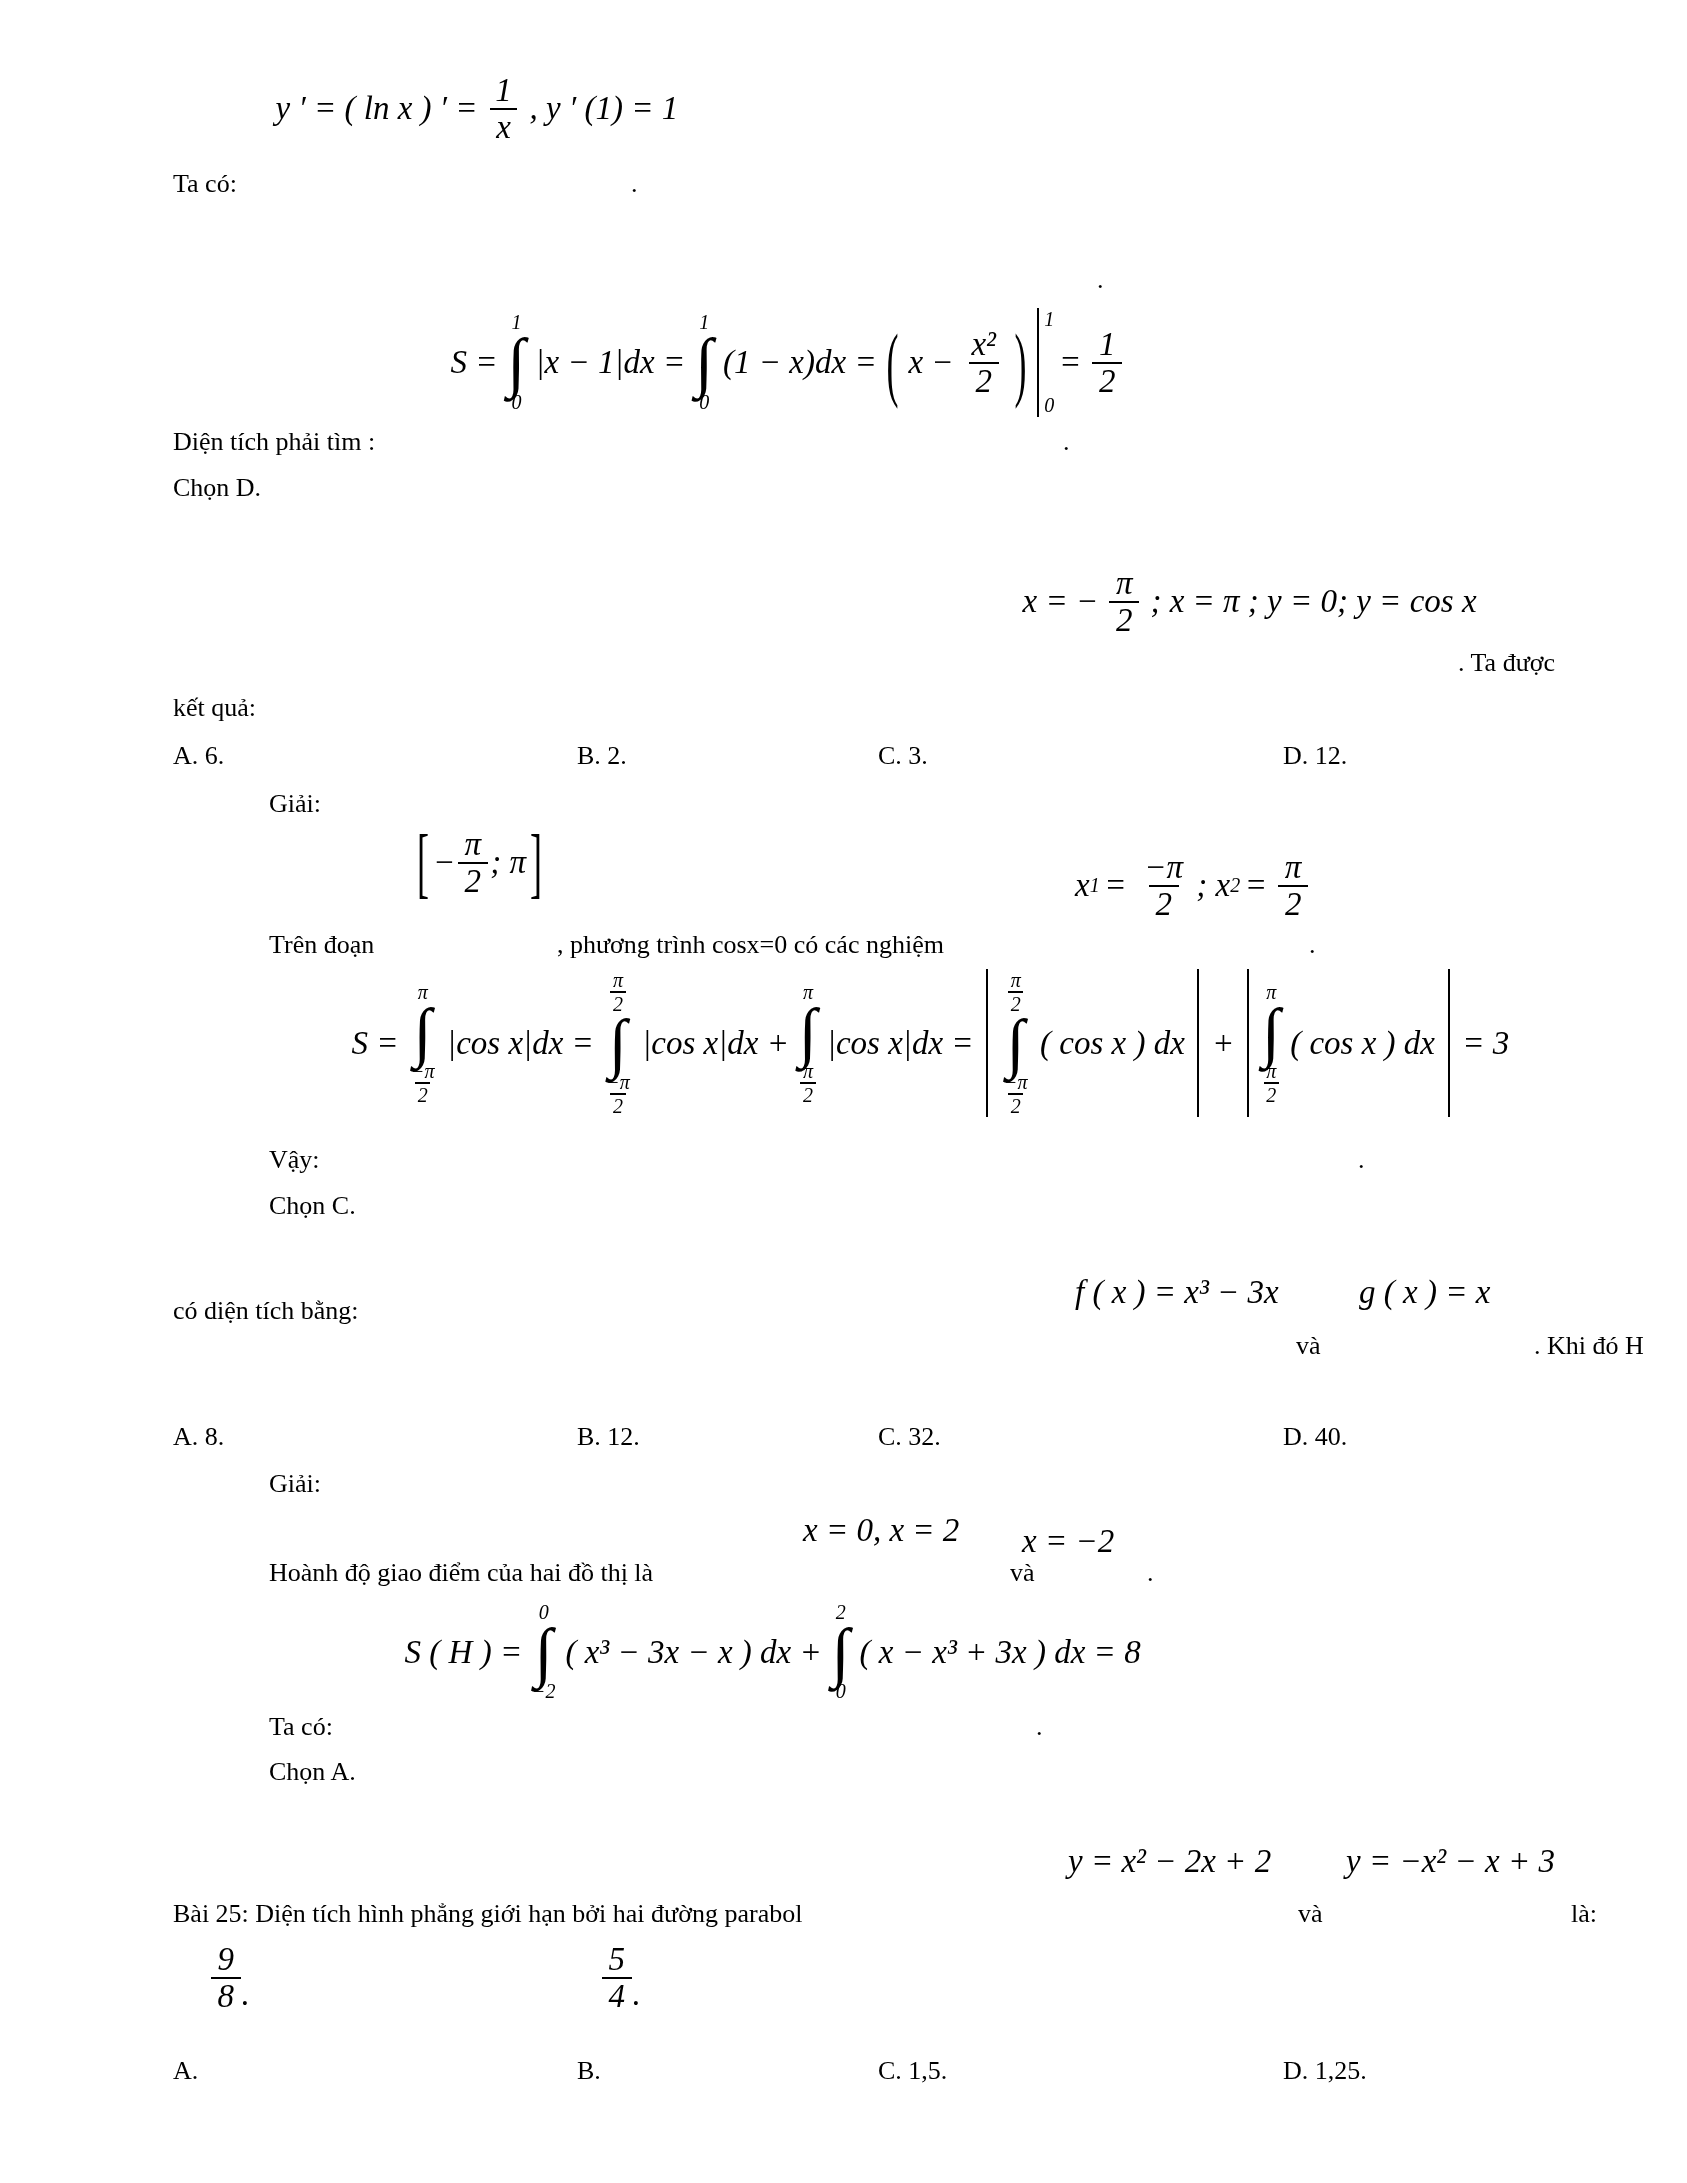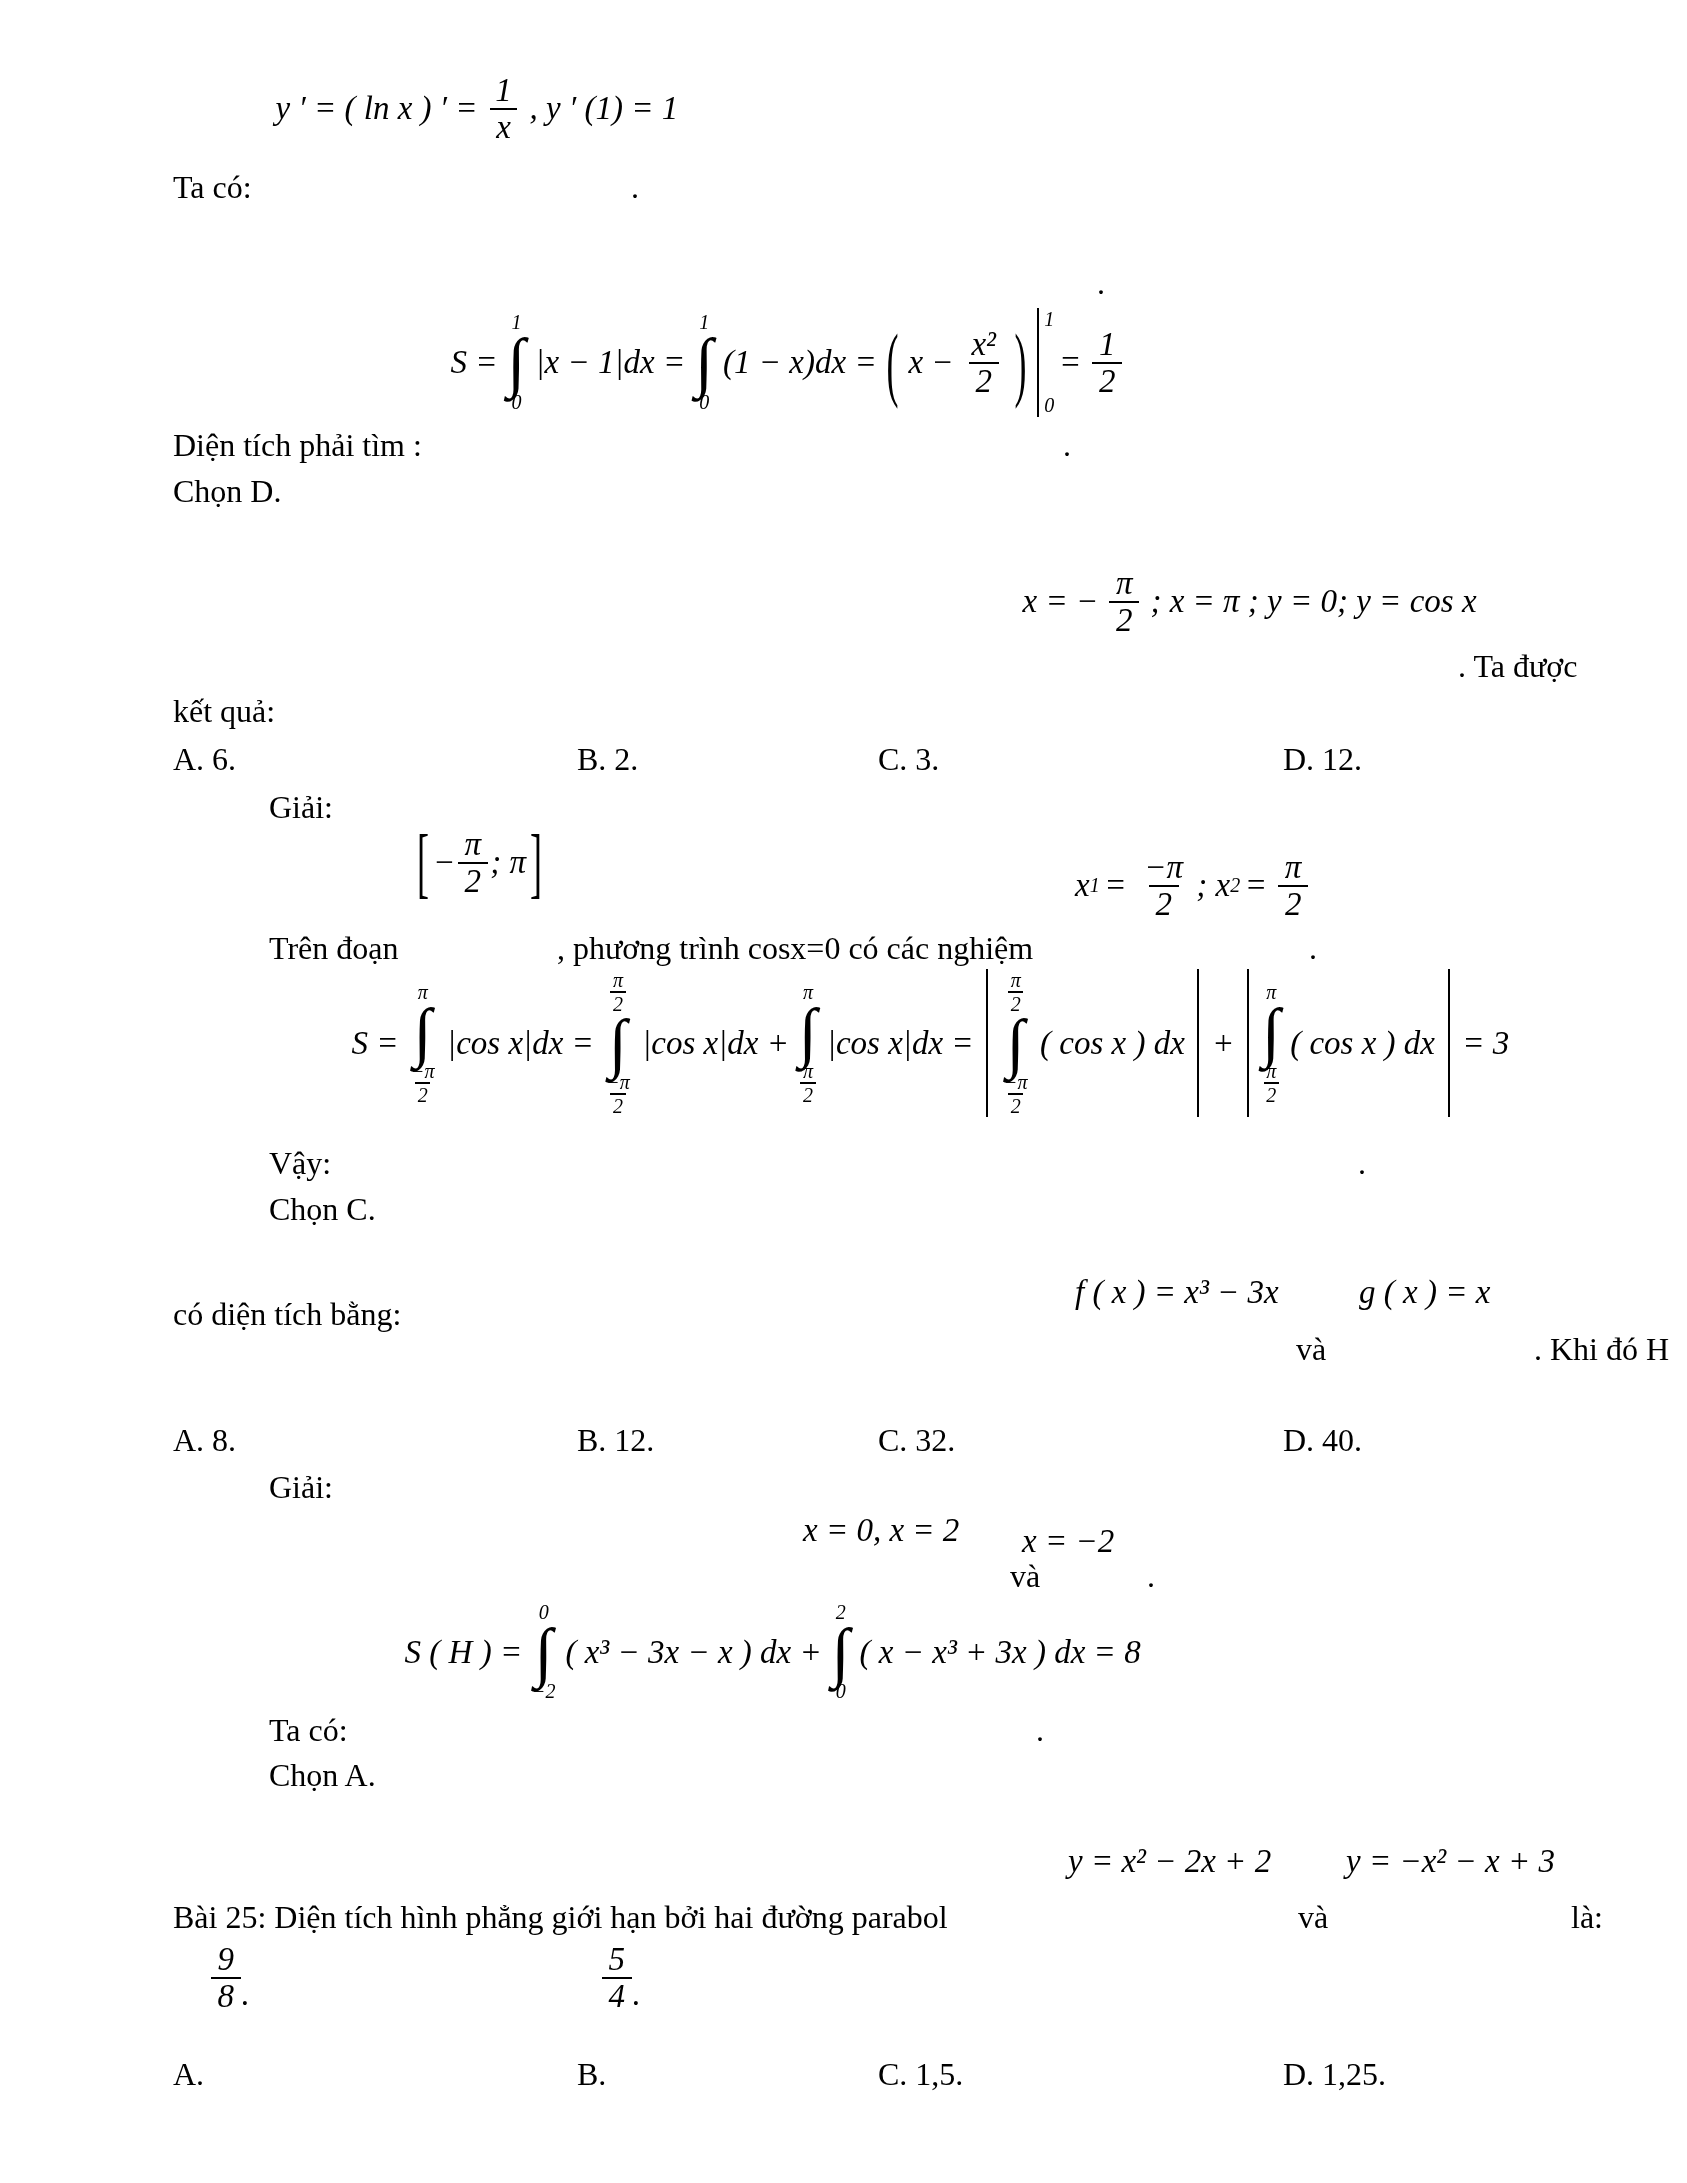--- a/index.html
+++ b/index.html
@@ -1,18 +1,18 @@
 <!DOCTYPE html>
 <html style="font-size:10.6px"><head>
 <meta charset="utf-8">
 <style>
   html,body{margin:0;padding:0;background:#fff;}
   .page{position:relative;width:1687px;height:2183px;background:#ffffff;
         font-family:"Liberation Serif",serif;color:#000;overflow:hidden;margin-left:16px;}
-  .line{position:absolute;font-size:32px;white-space:nowrap;}
+  .line{position:absolute;font-size:26px;white-space:nowrap;}
   .math{position:absolute;font-style:italic;font-size:33px;white-space:nowrap;
         display:inline-flex;align-items:center;}
   .tok{margin:0 4.6px;}
   .frac{display:inline-flex;flex-direction:column;align-items:center;
         line-height:1.05;margin:0 6.6px;}
   .fnum,.fden{padding:0 6.6px;text-align:center;}
   .fden{border-top:2.6px solid #000;}
   .intg{display:inline-flex;flex-direction:column;align-items:center;
         line-height:1;margin:0 5.3px;}
   .ilim{font-size:20px;line-height:1.15;font-style:italic;}
@@ -211,20 +211,21 @@
   <div class="line" style="left:157px;top:1422px;">A. 8.</div>
   <div class="line" style="left:561px;top:1422px;">B. 12.</div>
   <div class="line" style="left:862px;top:1422px;">C. 32.</div>
   <div class="line" style="left:1267px;top:1422px;">D. 40.</div>
 
   <div class="line" style="left:253px;top:1469px;">Giải:</div>
 
   <div class="math" style="left:787px;top:1512px;">x = 0, x = 2</div>
   <div class="math" style="left:1006px;top:1523px;">x = −2</div>
 
+  <div class="line" style="left:253px;top:1558px;">Hoành độ giao điểm của hai đồ thị là</div>
   <div class="line" style="left:994px;top:1558px;">và</div>
   <div class="line" style="left:1131px;top:1558px;">.</div>
 
   <div class="math" style="left:384px;top:1601px;">
     <span class="tok">S ( H ) =</span>
     <span class="intg">
       <span class="ilim">0</span>
       <span class="iglyph">∫</span>
       <span class="ilim">−2</span>
     </span>

